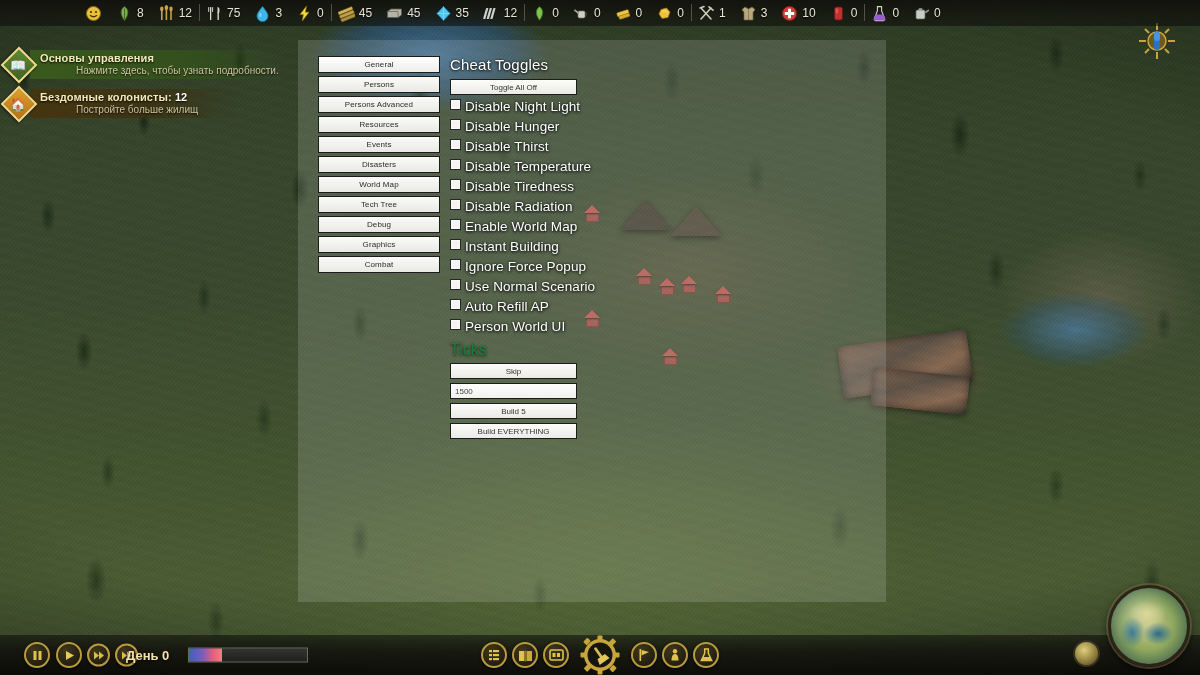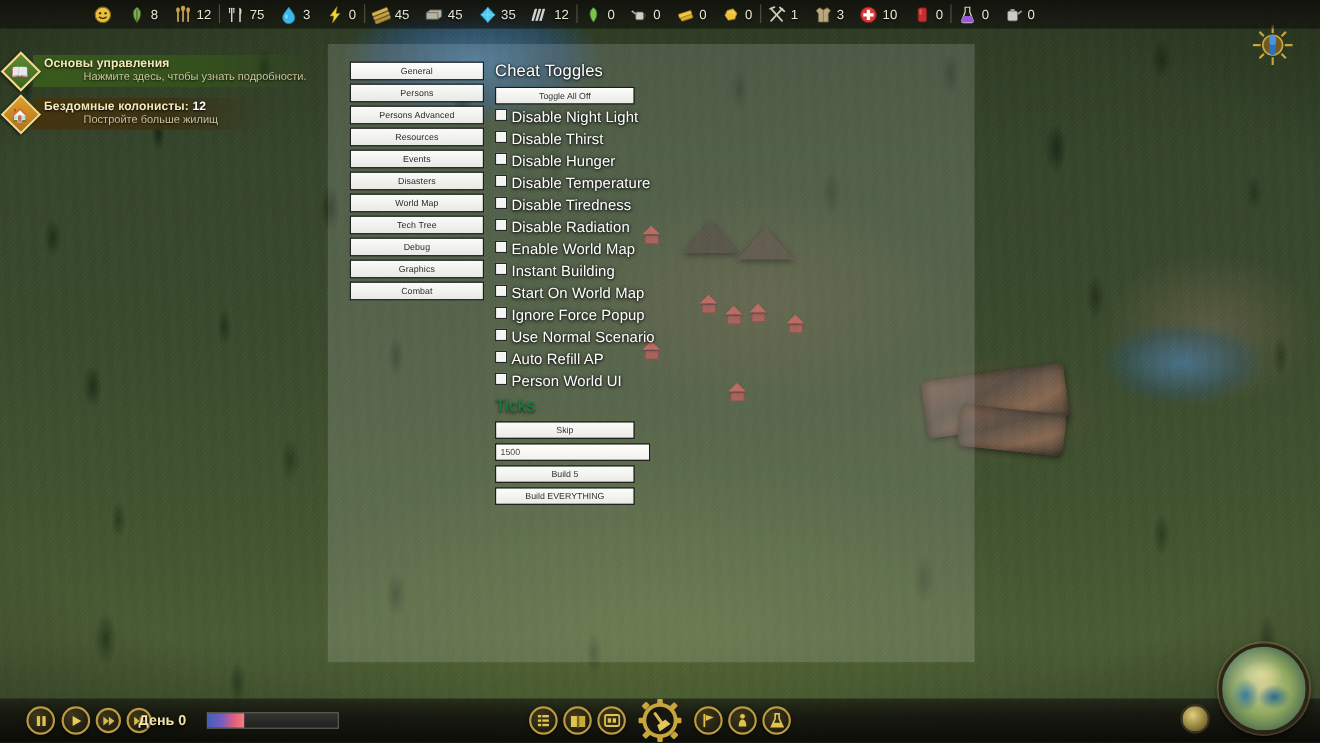--- a/index.html
+++ b/index.html
@@ -235,21 +235,21 @@
     text-shadow: 0 1px 3px rgba(0,0,0,.9), 0 0 3px rgba(0,0,0,.7);
     letter-spacing: .1px; line-height: 15px;
     white-space: nowrap;
   }
   .ticks-head {
     color: #15803d; font-size: 16px;
     text-shadow: 0 1px 3px rgba(0,0,0,.85);
     margin: 4px 0 4px 0;
   }
   .tick-input {
-    width: 141px; height: 16px;
+    width: 127px; height: 16px;
     background: linear-gradient(180deg,#fefefe,#f1f1ee);
     border: 1px solid #1c1c1c;
     color: #444; font-size: 8px;
     display: flex; align-items: center;
     padding-left: 4px;
     margin-bottom: 4px;
   }
 
   
   #bottombar {
@@ -594,49 +594,45 @@
     <div id="cheat-right">
       <div class="sec-head">Cheat Toggles</div>
       <div class="wide-btn">Toggle All Off</div>
       <div id="toggle-list">
           <div class="chk-row">
             <span class="chk-box"></span>
             <span class="chk-label">Disable Night Light</span>
           </div>
           <div class="chk-row">
             <span class="chk-box"></span>
+            <span class="chk-label">Disable Hunger</span>
+          </div>
+          <div class="chk-row">
+            <span class="chk-box"></span>
             <span class="chk-label">Disable Thirst</span>
           </div>
           <div class="chk-row">
             <span class="chk-box"></span>
-            <span class="chk-label">Disable Hunger</span>
-          </div>
-          <div class="chk-row">
-            <span class="chk-box"></span>
             <span class="chk-label">Disable Temperature</span>
           </div>
           <div class="chk-row">
             <span class="chk-box"></span>
             <span class="chk-label">Disable Tiredness</span>
           </div>
           <div class="chk-row">
             <span class="chk-box"></span>
             <span class="chk-label">Disable Radiation</span>
           </div>
           <div class="chk-row">
             <span class="chk-box"></span>
             <span class="chk-label">Enable World Map</span>
           </div>
           <div class="chk-row">
             <span class="chk-box"></span>
             <span class="chk-label">Instant Building</span>
-          </div>
-          <div class="chk-row">
-            <span class="chk-box"></span>
-            <span class="chk-label">Start On World Map</span>
           </div>
           <div class="chk-row">
             <span class="chk-box"></span>
             <span class="chk-label">Ignore Force Popup</span>
           </div>
           <div class="chk-row">
             <span class="chk-box"></span>
             <span class="chk-label">Use Normal Scenario</span>
           </div>
           <div class="chk-row">

